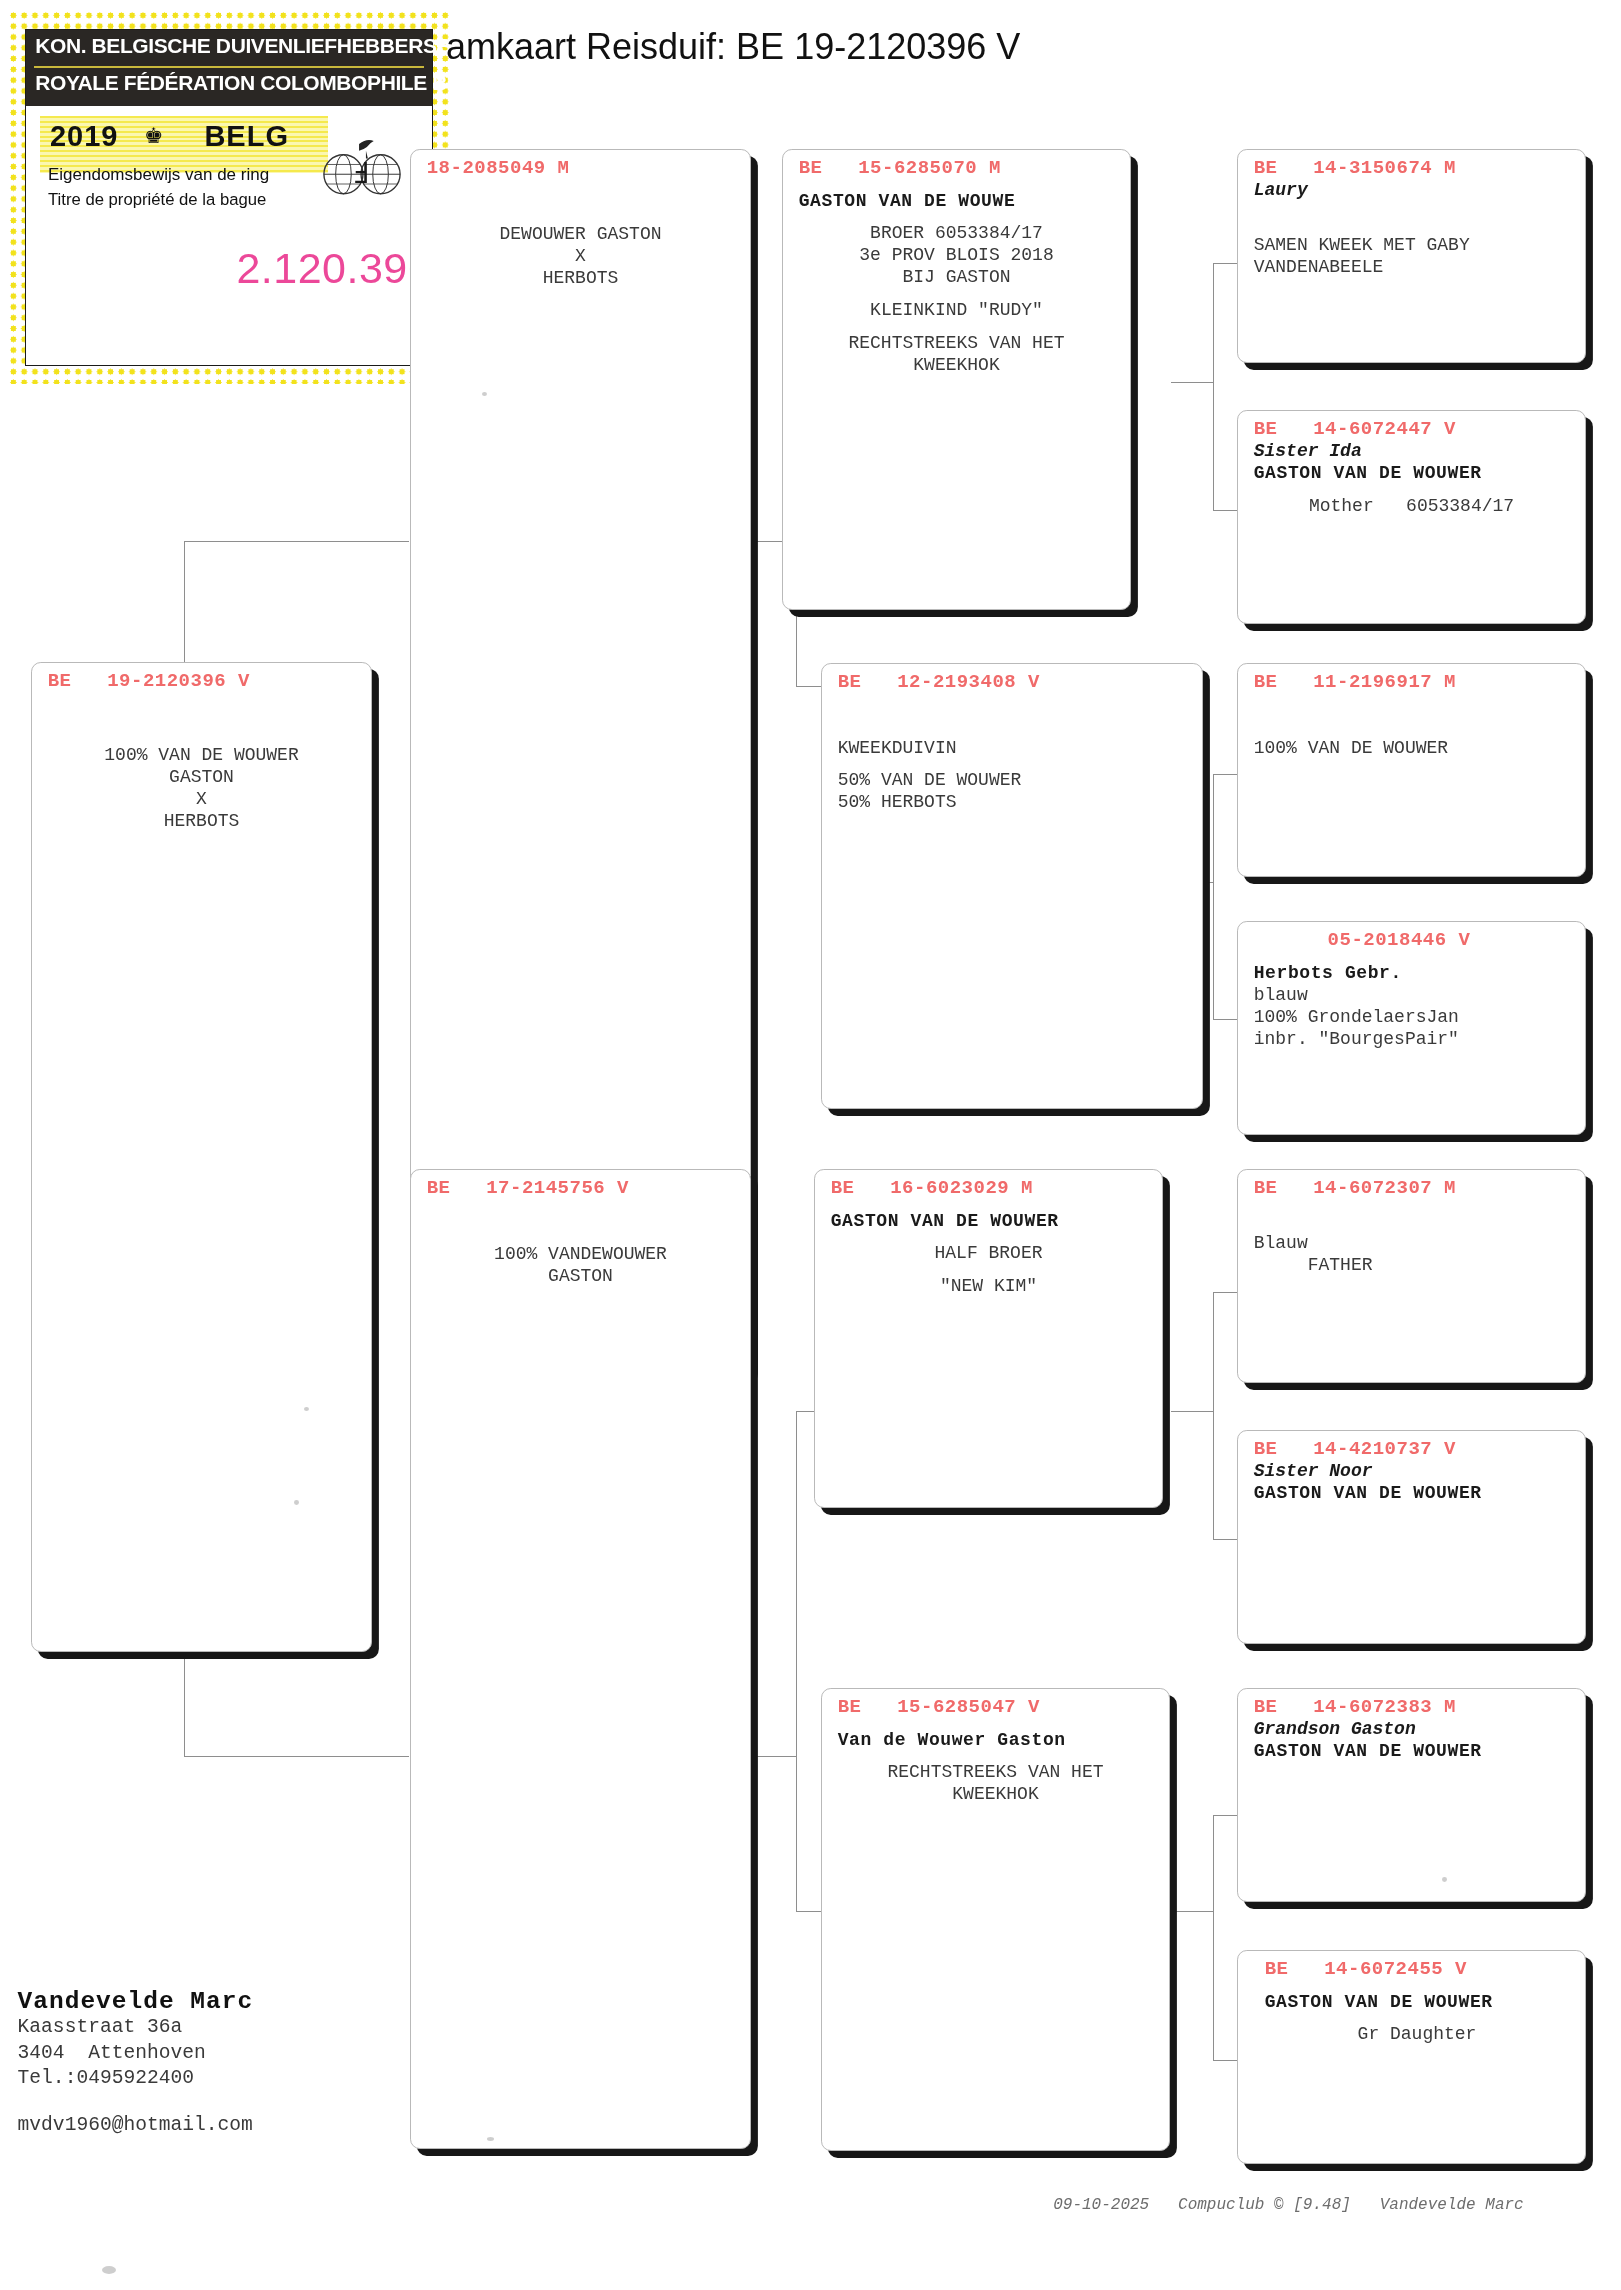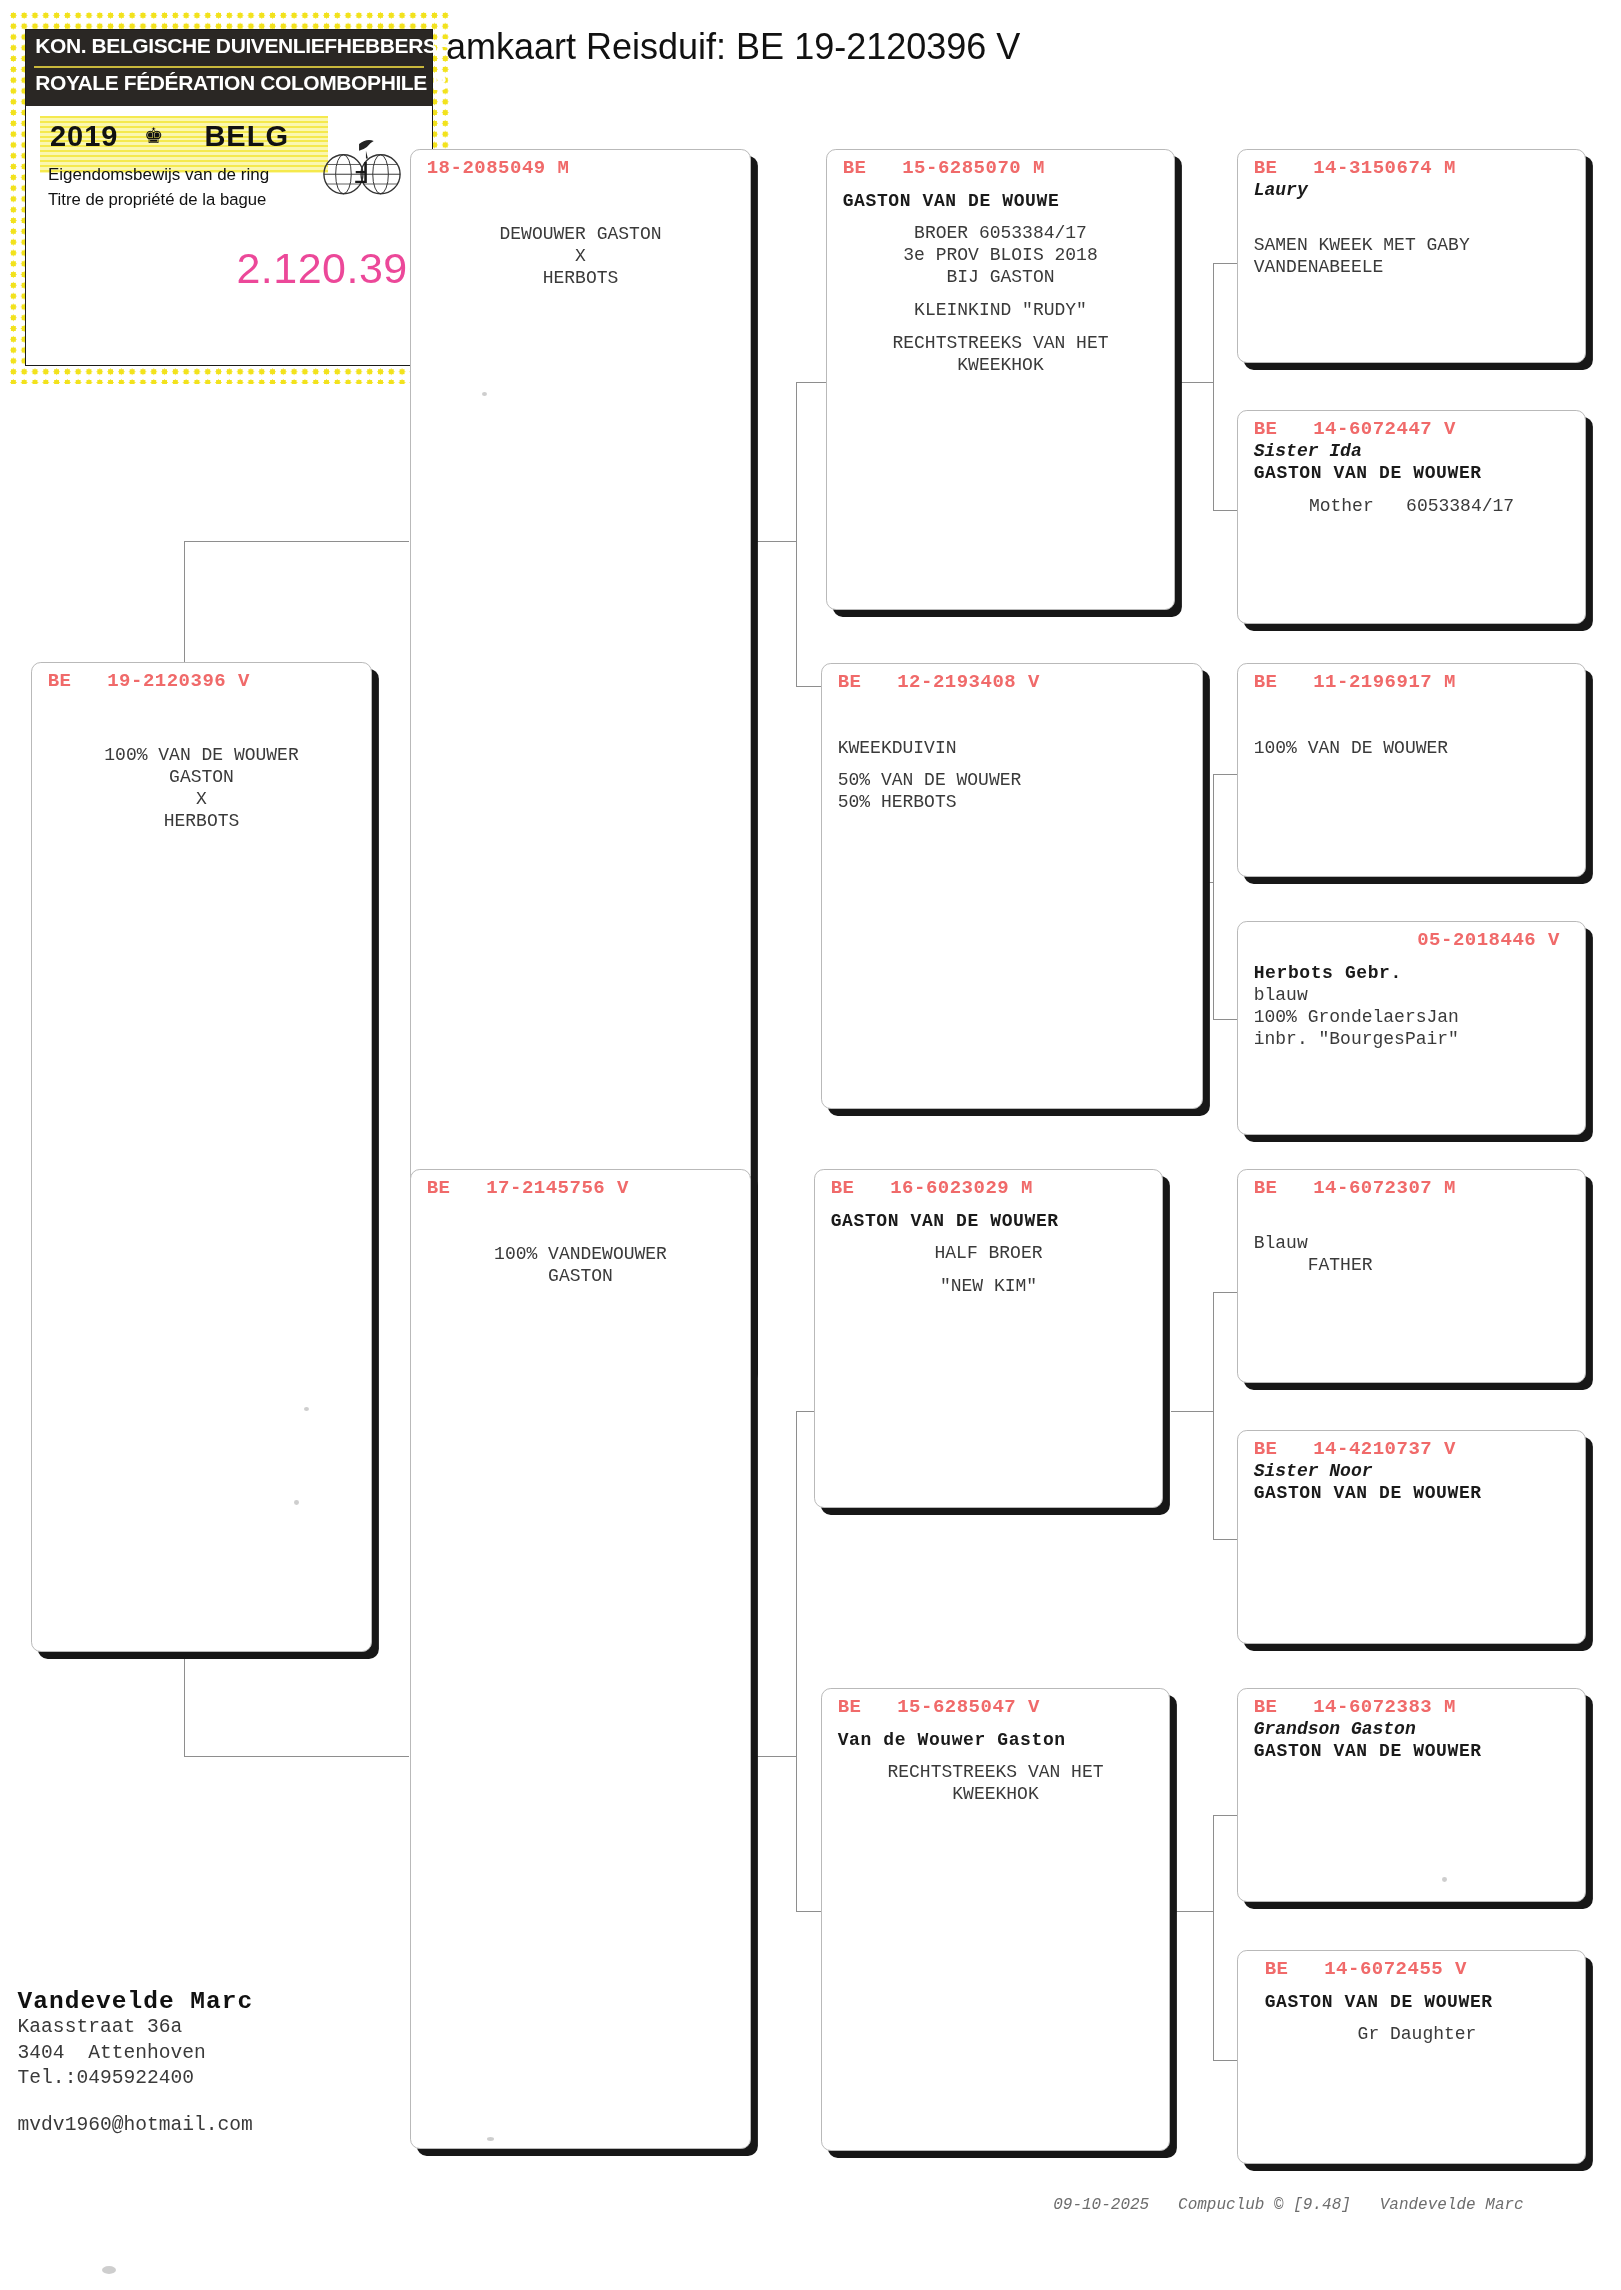--- a/index.html
+++ b/index.html
@@ -67,21 +67,21 @@
   .card{
     position:absolute;box-sizing:border-box;
     background:#fff;border:1px solid #b9b9b9;border-radius:9.8px;
     box-shadow:6.9px 6.9px 0 0 #171717;
     overflow:hidden;
   }
   .card .cid{
     color:#f06a6a;font-weight:bold;font-size:19px;letter-spacing:0.5px;
     white-space:pre;padding:6.9px 0 0 15.7px;
   }
-  .card .cid.centered{text-align:right;padding-left:0;padding-right:25px;}
+  .card .cid.centered{text-align:center;padding-left:0;padding-right:25px;}
   .card .body{padding:0 15.7px;}
   .ln{white-space:pre;font-size:18px;line-height:22px;color:#3a3a3a;}
   .ln.b{font-weight:bold;color:#1a1a1a;letter-spacing:0.6px;}
   .ln.i{font-style:italic;font-weight:bold;color:#1a1a1a;}
   .ln.c{text-align:center;}
   .sp{height:19.6px;}
   .sp-s{height:10.8px;}
   .sp-l{height:33px;}
 
   
@@ -197,21 +197,21 @@
 <div class="card" style="left:410px;top:1169px;width:341px;height:980px;">
   <div class="cid">BE   17-2145756 V</div>
   <div class="body">
     <div class="sp-l"></div>
       <div class="sp-s"></div>
     <div class="ln c">100% VANDEWOUWER</div>
     <div class="ln c">GASTON</div>
   </div>
 </div>
 
-<div class="card" style="left:826px;top:149px;width:349px;height:461px;">
+<div class="card" style="left:782px;top:149px;width:349px;height:461px;">
   <div class="cid">BE   15-6285070 M</div>
   <div class="body">
     <div class="sp-s"></div>
     <div class="ln b">GASTON VAN DE WOUWE</div>
     <div class="sp-s"></div>
     <div class="ln c">BROER 6053384/17</div>
     <div class="ln c">3e PROV BLOIS 2018</div>
     <div class="ln c">BIJ GASTON</div>
     <div class="sp-s"></div>
     <div class="ln c">KLEINKIND "RUDY"</div>

